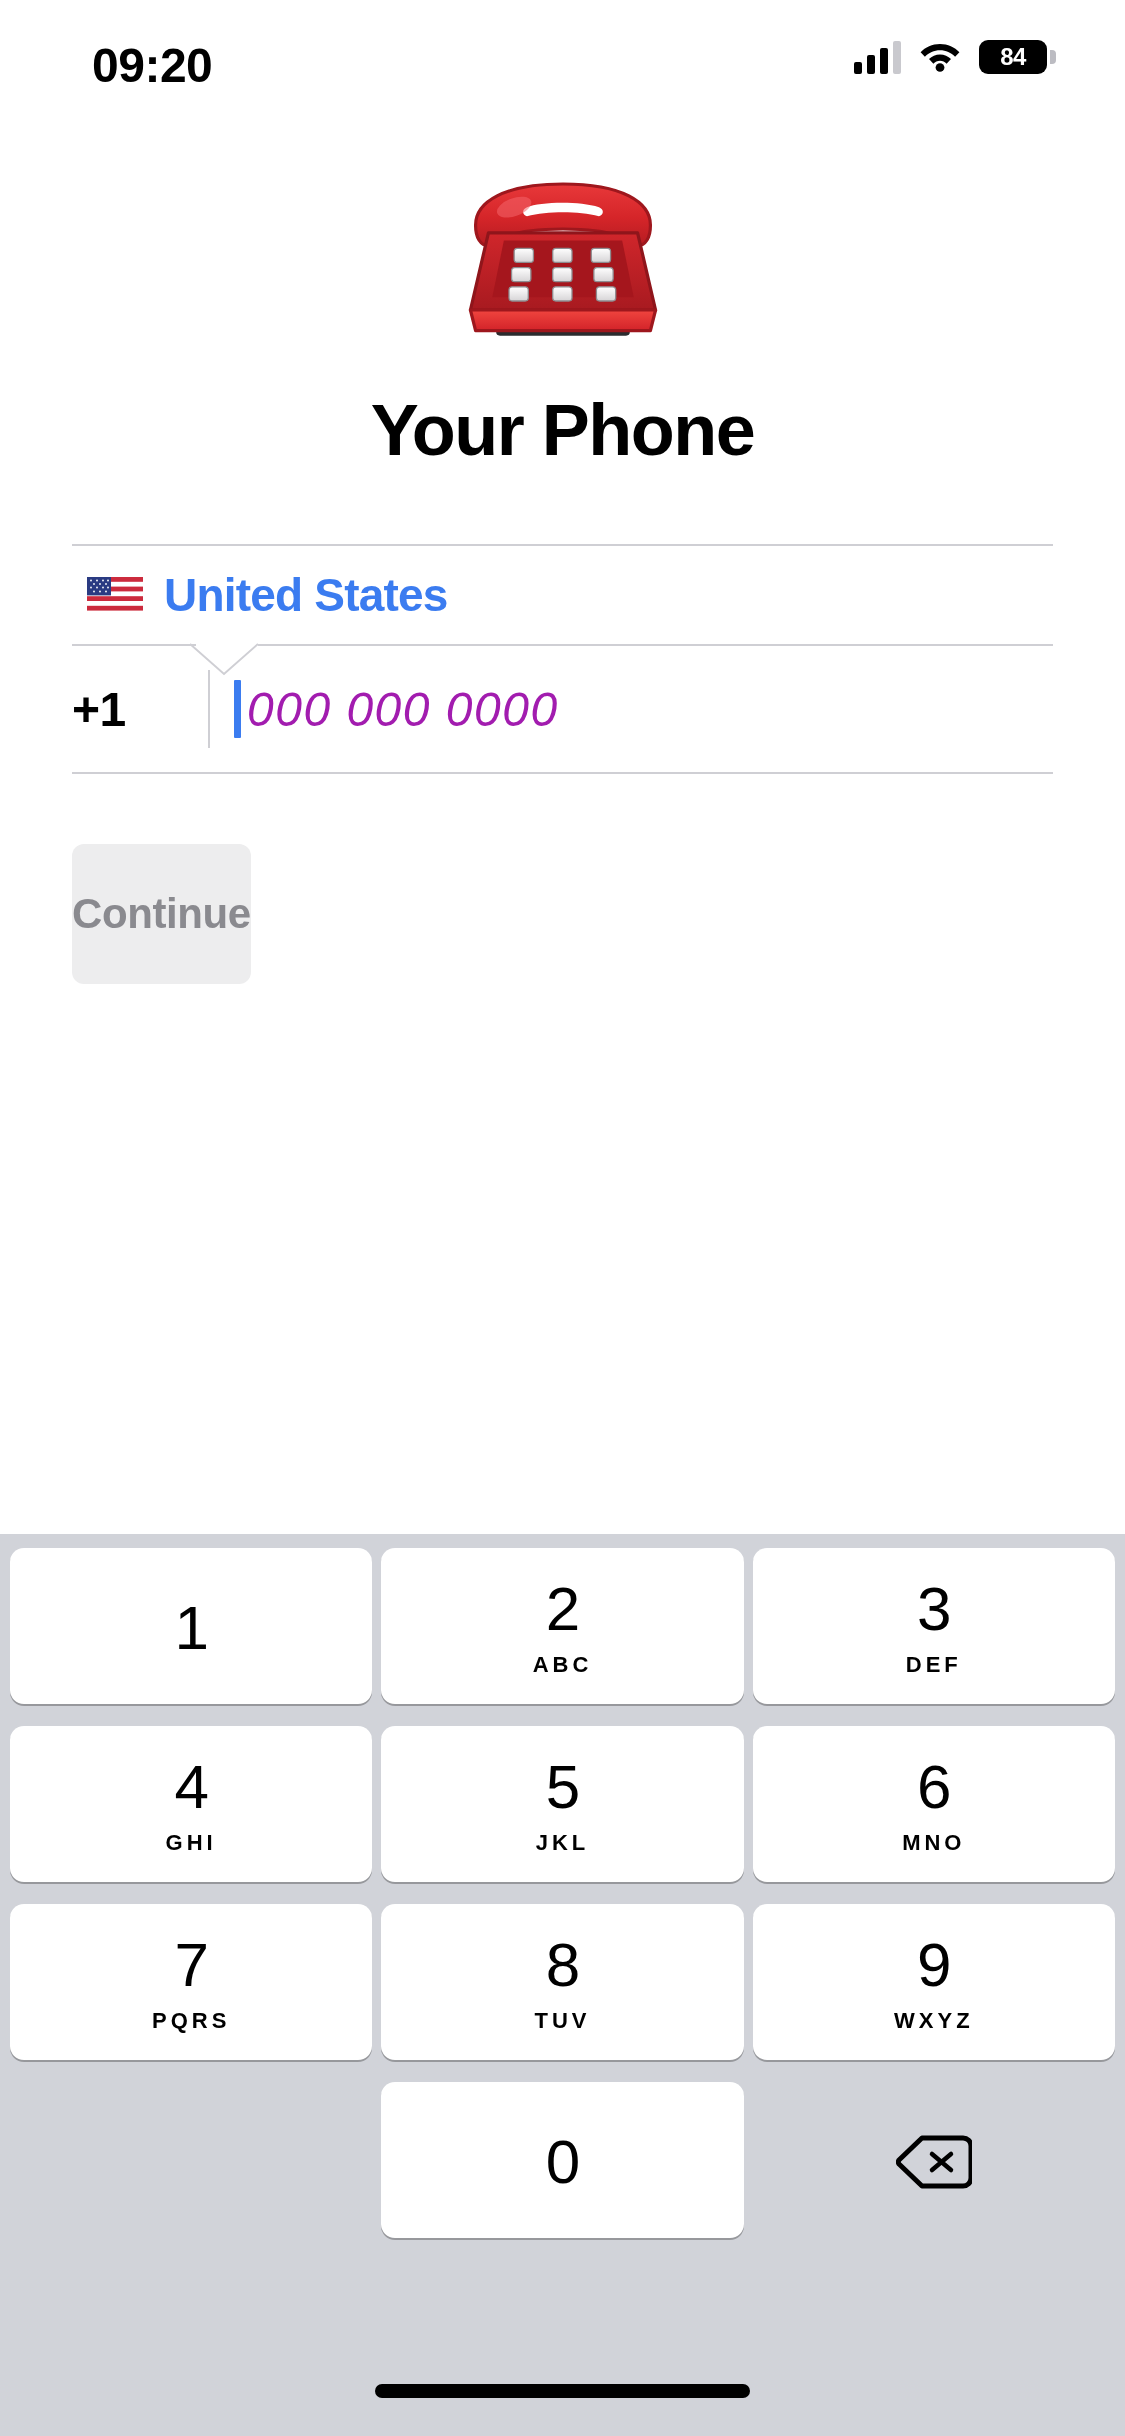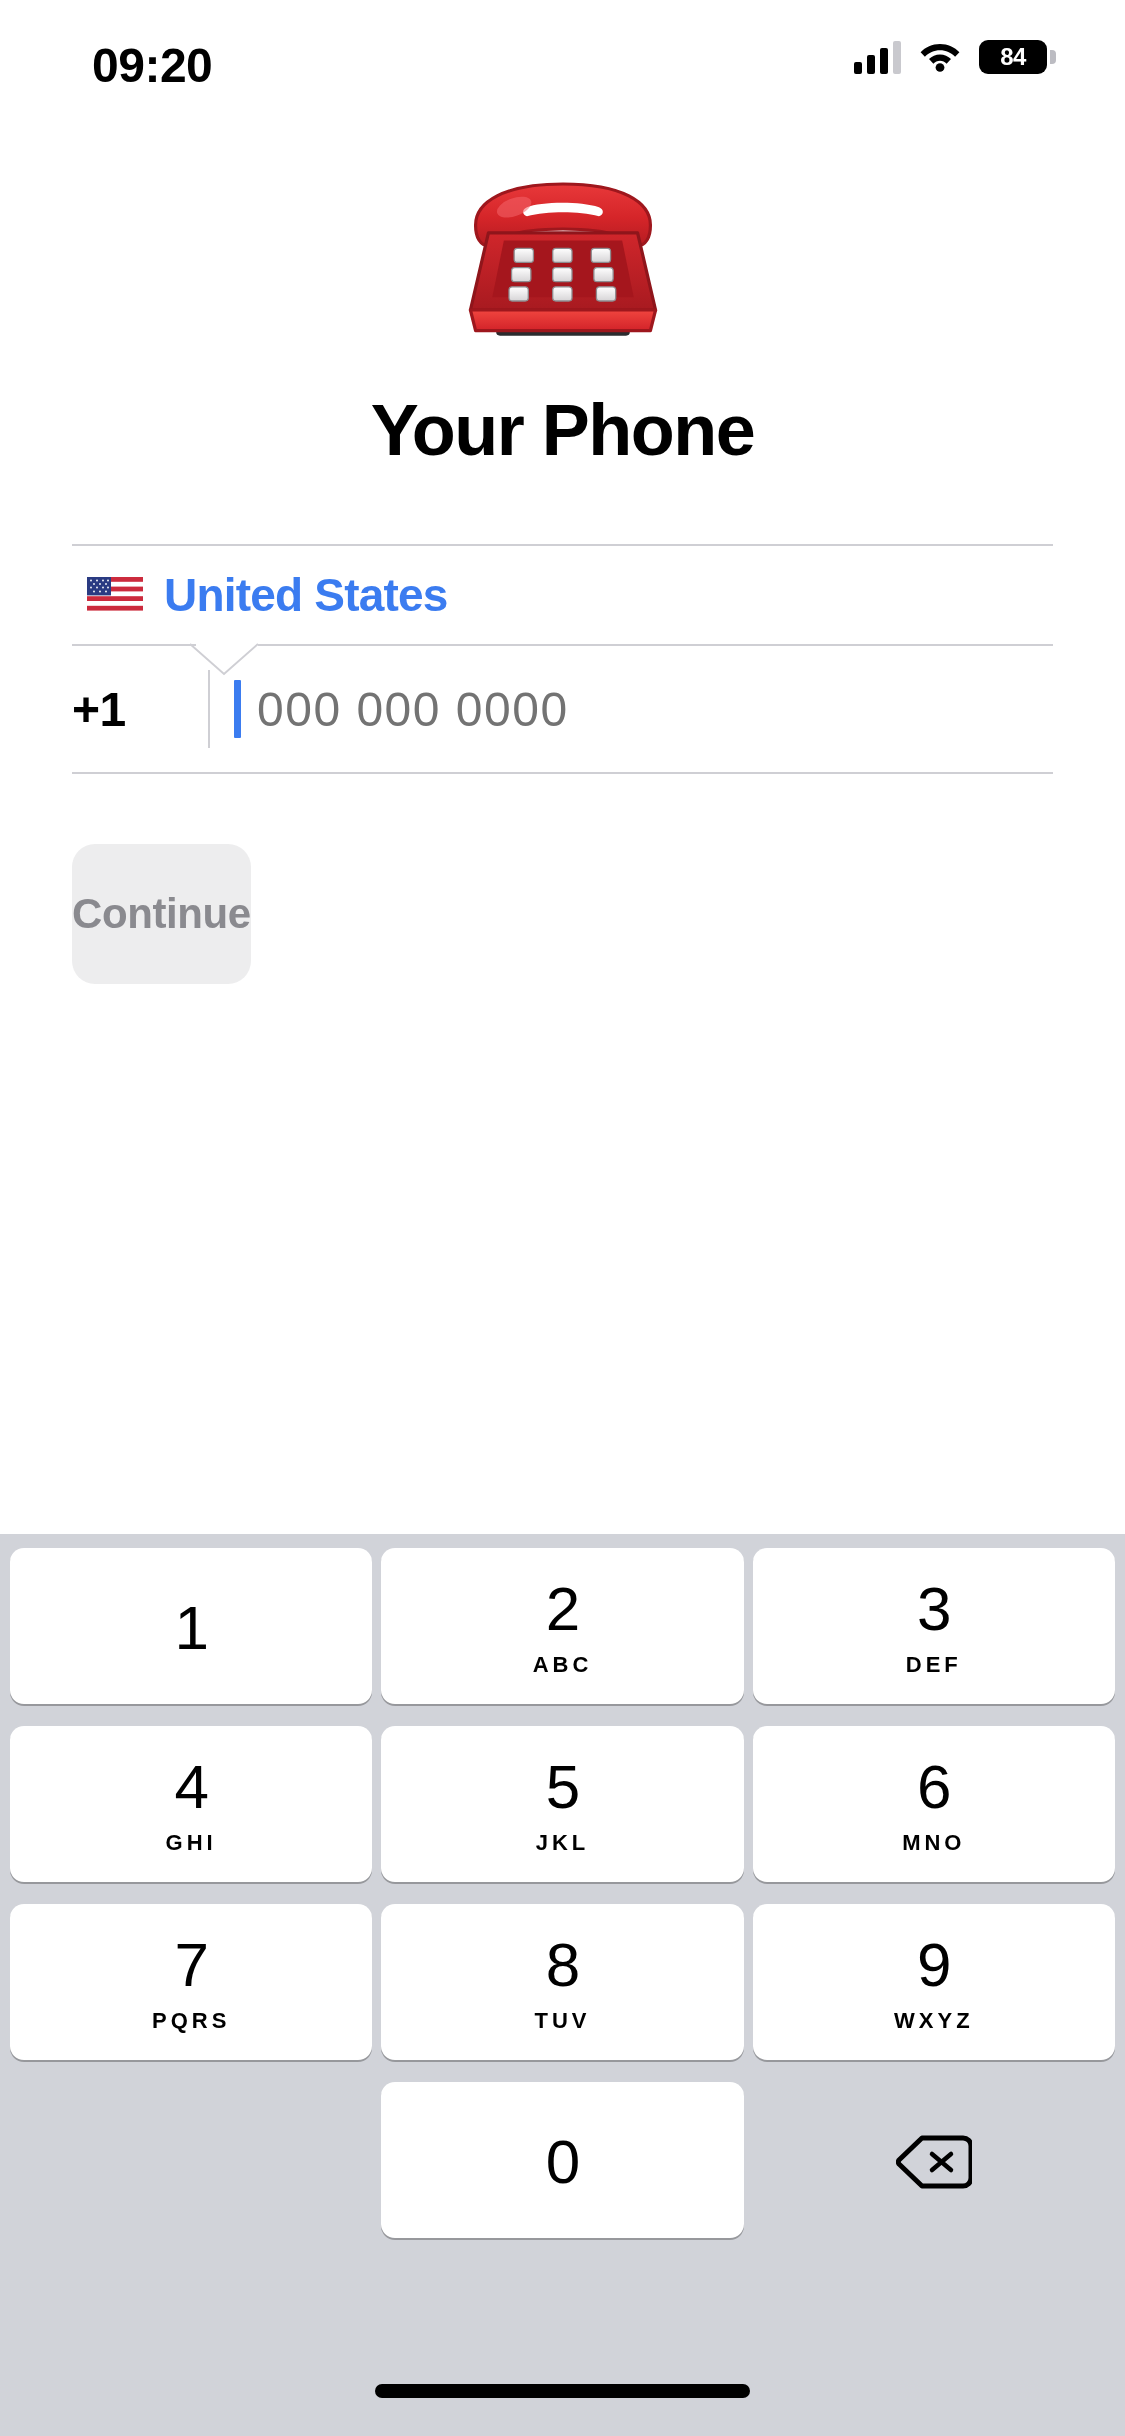--- a/index.html
+++ b/index.html
@@ -115,30 +115,31 @@
   }
   #field-divider {
     width:2px; height:78px; background:#cfcfd4;
     margin-left:28px; margin-right:0;
   }
   #caret {
     width:7px; height:58px; background:#3b7cf0;
     margin-left:24px; border-radius:1px;
   }
   #number-placeholder {
-    font-size:48px; color:#737373; letter-spacing:1.5px;
-    margin-left:16px;
+    font-size:48px; color:#a21caf; letter-spacing:1.5px;
+    margin-left:6px;
+    font-style:italic;
   }
 
   
   #continue-button {
     margin:70px 72px 0;
     height:140px;
     background:#ededee;
-    border:none; border-radius:23px;
+    border:none; border-radius:12px;
     font-family:"Liberation Sans", sans-serif;
     font-size:42px; font-weight:bold;
     color:#8a8a8f; letter-spacing:-0.4px;
     display:flex; align-items:center; justify-content:center;
   }
 
   
   #keypad {
     flex:0 0 auto;
     background:#d1d3d9;

